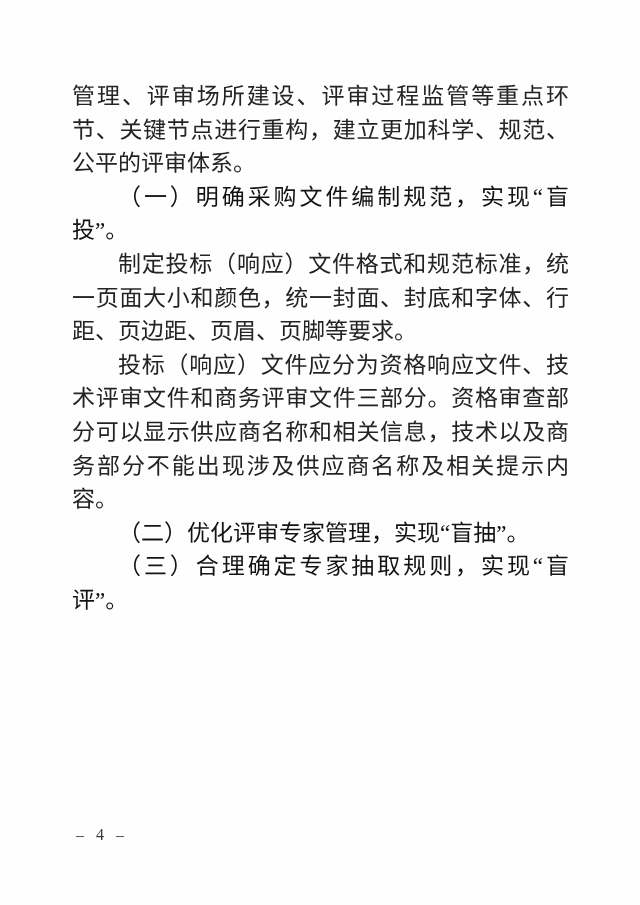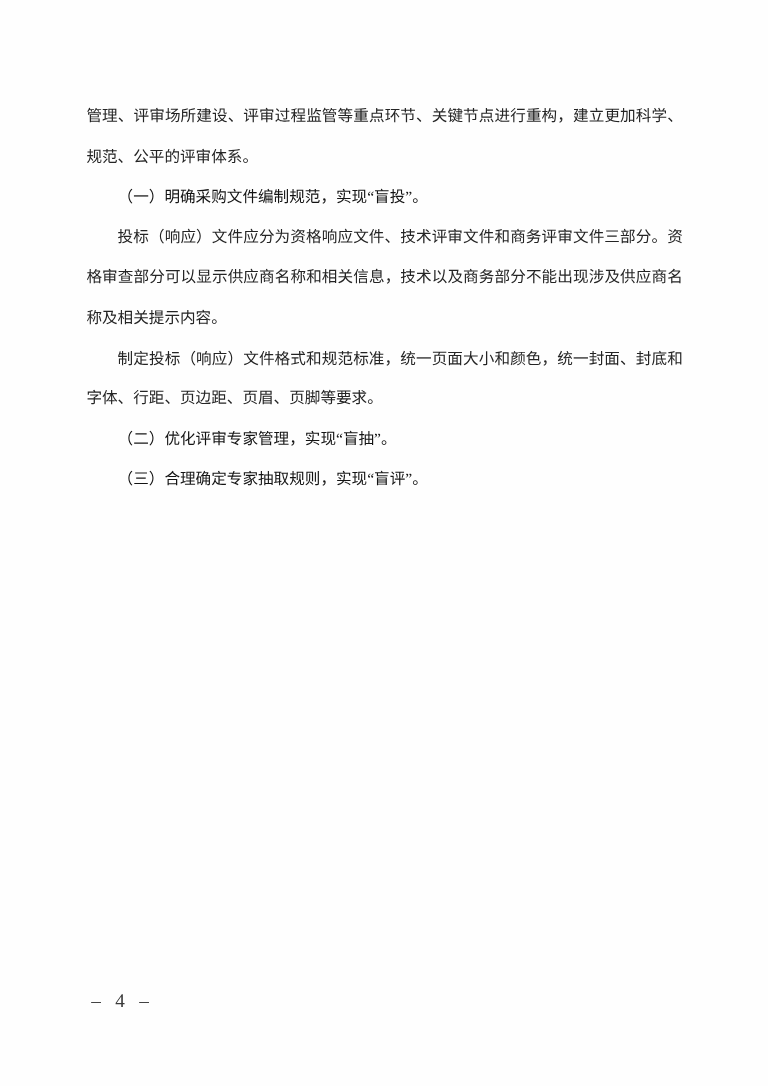--- a/index.html
+++ b/index.html
@@ -17,21 +17,21 @@
     color: #1f1f1f;
   }
   .content {
     position: absolute;
     left: 72px;
     top: 80px;
     width: 497px;
   }
   .content p {
     margin: 0;
-    font-size: 13px;
+    font-size: 23px;
     line-height: 33.6px;
     text-align: justify;
     text-justify: inter-ideograph;
     word-break: normal;
     color: #242424;
   }
   .content p.indent {
     text-indent: 2em;
   }
   .content p.heading {
@@ -48,20 +48,20 @@
     font-family: "Liberation Serif", "DejaVu Serif", serif;
   }
 </style>
 </head>
 <body>
 
 <div class="page">
   <div class="content">
     <p class="body">管理、评审场所建设、评审过程监管等重点环节、关键节点进行重构，建立更加科学、规范、公平的评审体系。</p>
     <p class="heading indent">（一）明确采购文件编制规范，实现“盲投”。</p>
+    <p class="body indent">制定投标（响应）文件格式和规范标准，统一页面大小和颜色，统一封面、封底和字体、行距、页边距、页眉、页脚等要求。</p>
     <p class="body indent">投标（响应）文件应分为资格响应文件、技术评审文件和商务评审文件三部分。资格审查部分可以显示供应商名称和相关信息，技术以及商务部分不能出现涉及供应商名称及相关提示内容。</p>
-    <p class="body indent">制定投标（响应）文件格式和规范标准，统一页面大小和颜色，统一封面、封底和字体、行距、页边距、页眉、页脚等要求。</p>
     <p class="heading indent">（二）优化评审专家管理，实现“盲抽”。</p>
     <p class="heading indent">（三）合理确定专家抽取规则，实现“盲评”。</p>
   </div>
 
   <div class="page-number">– 4 –</div>
 </div>
 
 </body></html>

